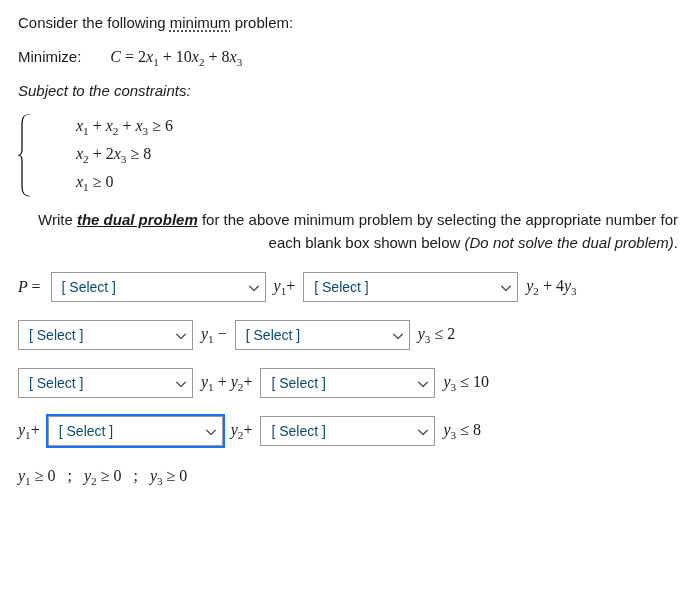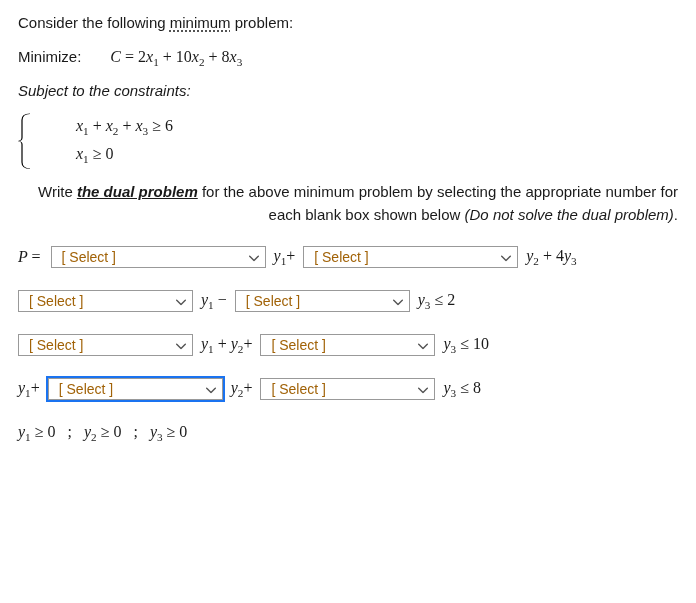--- a/index.html
+++ b/index.html
@@ -69,24 +69,24 @@
       margin-bottom: 18px;
       gap: 4px;
       flex-wrap: wrap;
     }
     .select-box {
       position: relative;
       display: inline-flex;
       align-items: center;
       border: 1px solid #999;
       background: #fff;
-      height: 22px;
+      height: 30px;
       padding: 0 22px 0 10px;
       font-size: 14px;
-      color: #a16207;
+      color: #0c4a6e;
       min-width: 110px;
     }
     .select-box.wide {
       min-width: 175px;
     }
     .select-box.wider {
       min-width: 215px;
     }
     .select-box .chev {
       position: absolute;
@@ -134,20 +134,21 @@
 
 <p class="text" style="font-style:italic;">Subject to the constraints:</p>
 
 <div class="constraints">
   <div class="brace">
     <svg viewBox="0 0 14 160" preserveAspectRatio="none">
       <path d="M12 2 Q4 2 4 20 L4 70 Q4 80 0 80 Q4 80 4 90 L4 140 Q4 158 12 158" stroke="#000" stroke-width="1.2" fill="none"></path>
     </svg>
   </div>
   <div class="constraint-line"><span class="var math">x</span><span class="sub">1</span> + <span class="var math">x</span><span class="sub">2</span> + <span class="var math">x</span><span class="sub">3</span> ≥ 6</div>
+  <div class="constraint-line"><span class="var math">x</span><span class="sub">2</span> + 2<span class="var math">x</span><span class="sub">3</span> ≥ 8</div>
   <div class="constraint-line"><span class="var math">x</span><span class="sub">1</span> ≥ 0</div>
 </div>
 
 <p class="text" style="margin-bottom:18px;text-align:right;">
   <span>Write </span><span class="bold-underline">the dual problem</span><span> for the above minimum problem by selecting the appropriate number for each blank box shown below </span><span style="font-style:italic;">(Do not solve the dual problem)</span><span>.</span>
 </p>
 
 <div class="row">
   <span class="label-left"><span class="var">P</span> <span style="font-style:normal;">=</span></span>
   <div class="select-box wider">

